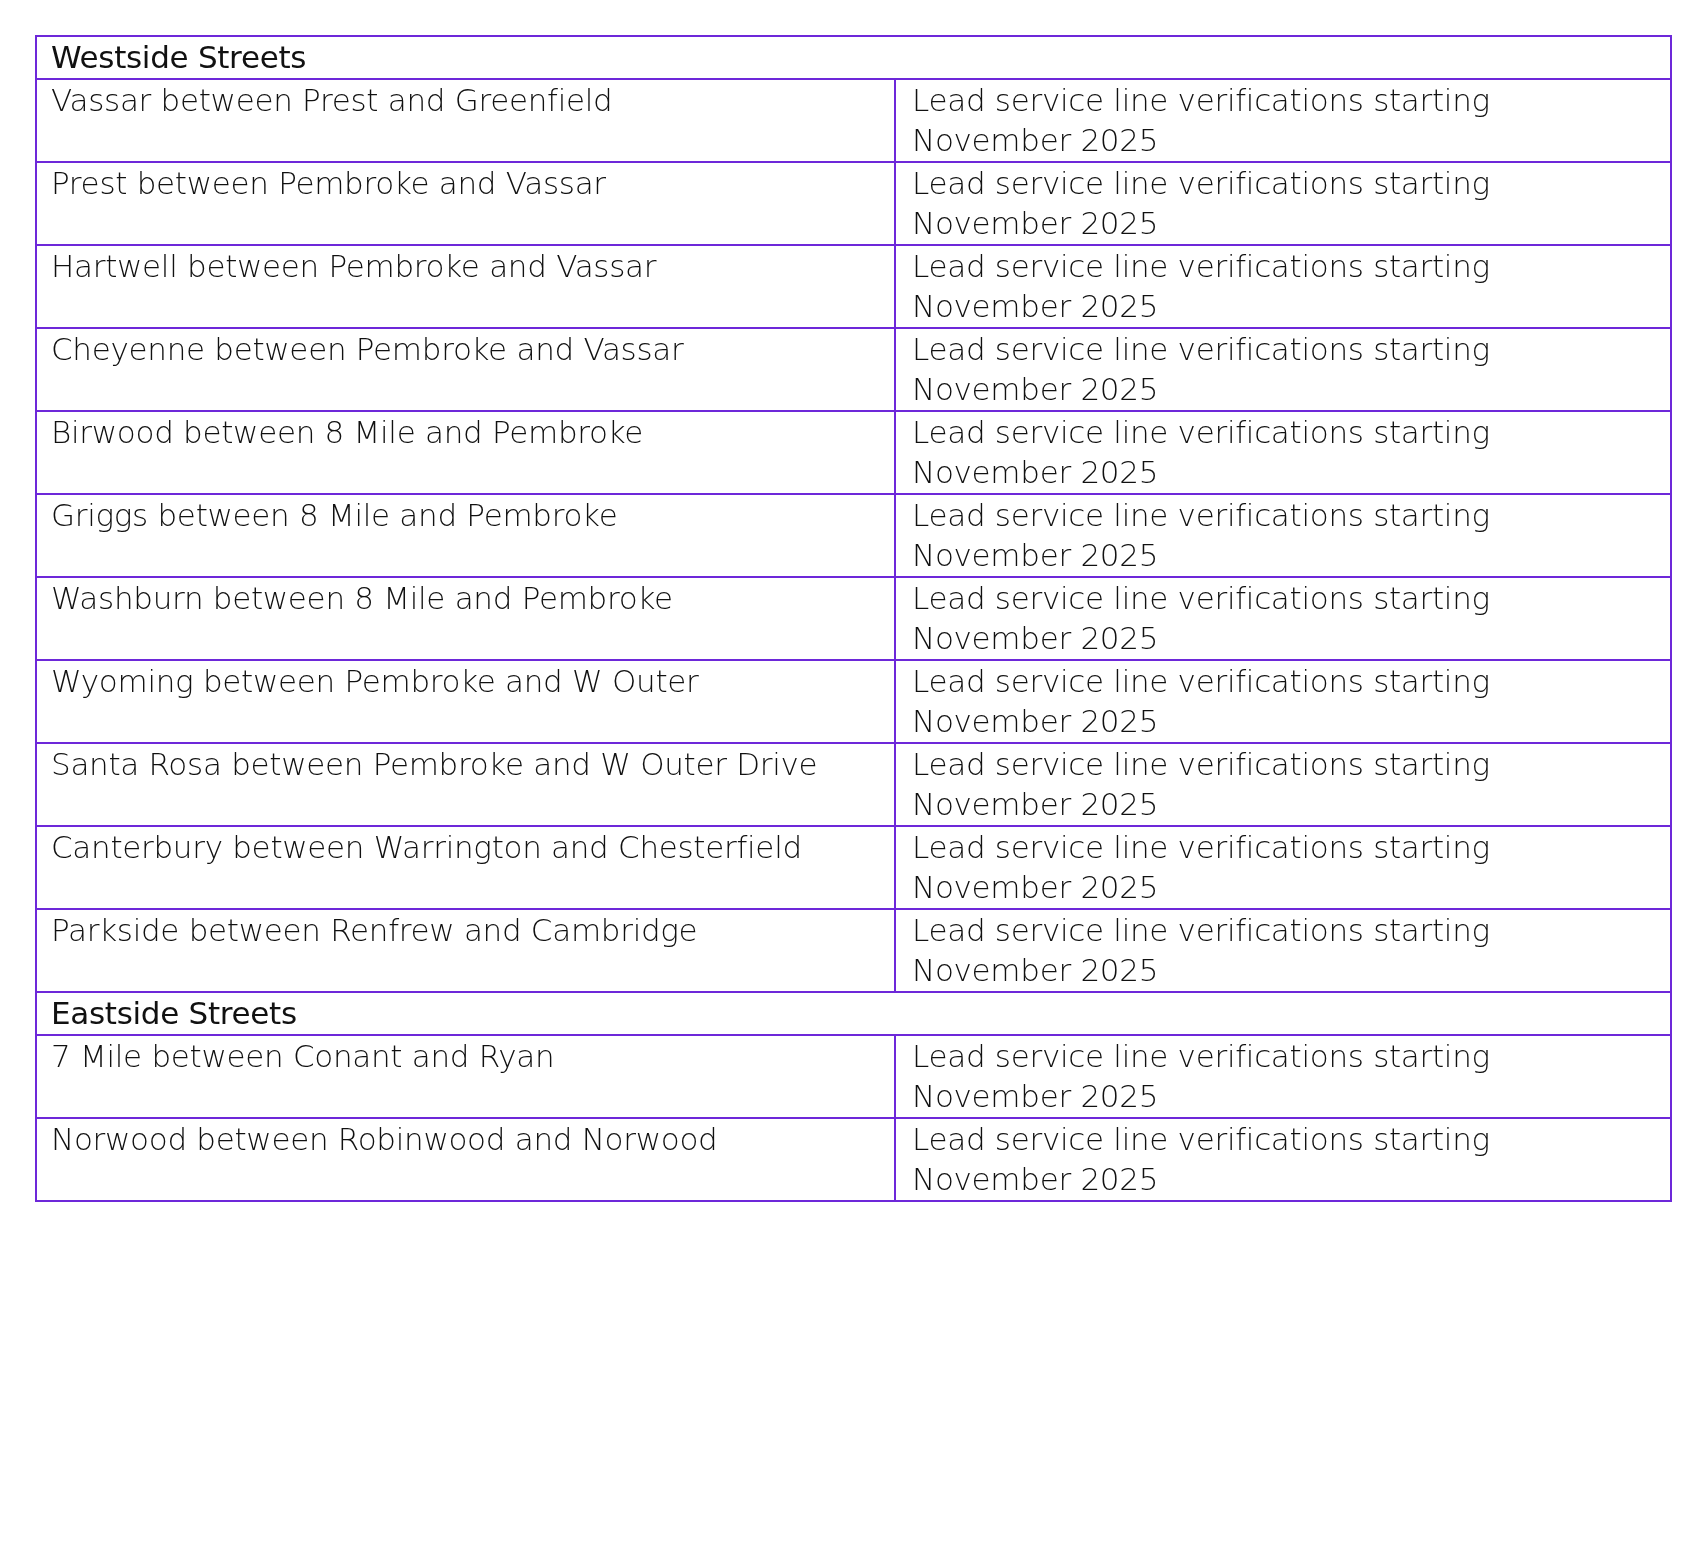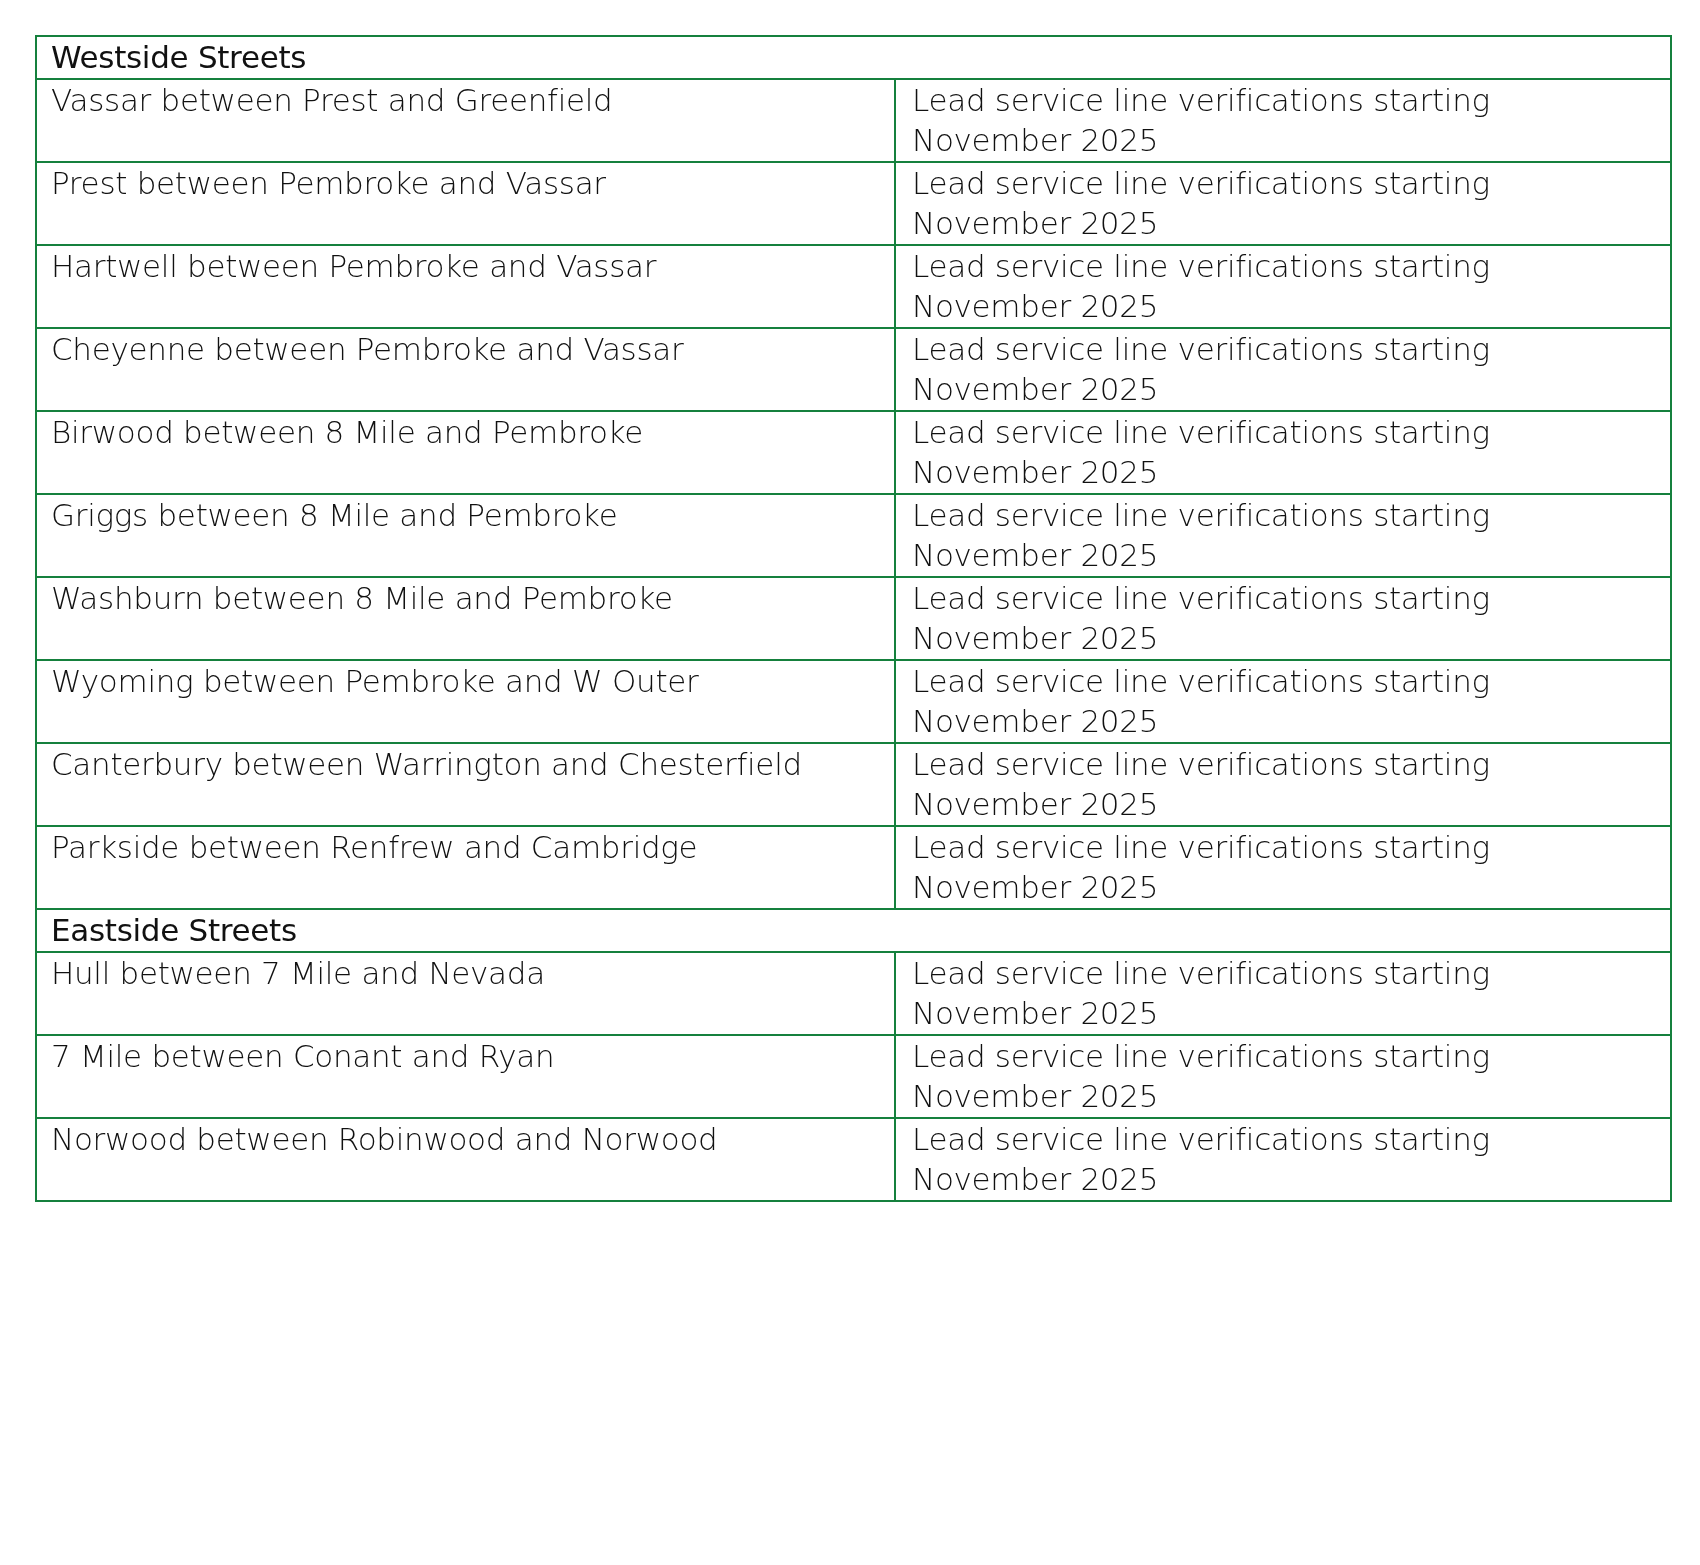--- a/index.html
+++ b/index.html
@@ -3,21 +3,21 @@
 <meta charset="utf-8">
 <style>
   html, body { margin: 0; padding: 0; background: #ffffff; }
   body { width: 1700px; height: 1565px; position: relative; overflow: hidden; }
   .sheet {
     position: absolute; left: 35px; top: 35px; width: 1637px;
     border-collapse: collapse; table-layout: fixed;
     font-family: "DejaVu Sans", sans-serif; color: #111111;
   }
   .sheet td {
-    border: 2px solid #15803d; padding: 0 12px 0 14px; vertical-align: top;
+    border: 2px solid #6d28d9; padding: 0 12px 0 14px; vertical-align: top;
     font-size: 31px; font-weight: 300; line-height: 40px; letter-spacing: -0.3px;
   }
   .sheet tr.section td { height: 41px; font-weight: 400; line-height: 40px; }
   .sheet tr.row td { height: 81px; }
   .col-street { width: 859px; }
   .col-status { width: auto; }
   .status-cell { padding-left: 16px !important; }
 </style>
 </head>
 <body>
@@ -57,33 +57,33 @@
       </tr>
       <tr class="row">
         <td>Washburn between 8 Mile and Pembroke</td>
         <td class="status-cell">Lead service line verifications starting November 2025</td>
       </tr>
       <tr class="row">
         <td>Wyoming between Pembroke and W Outer</td>
         <td class="status-cell">Lead service line verifications starting November 2025</td>
       </tr>
       <tr class="row">
+        <td>Santa Rosa between Pembroke and W Outer Drive</td>
+        <td class="status-cell">Lead service line verifications starting November 2025</td>
+      </tr>
+      <tr class="row">
         <td>Canterbury between Warrington and Chesterfield</td>
         <td class="status-cell">Lead service line verifications starting November 2025</td>
       </tr>
       <tr class="row">
         <td>Parkside between Renfrew and Cambridge</td>
         <td class="status-cell">Lead service line verifications starting November 2025</td>
       </tr>
       <tr class="section">
         <td colspan="2">Eastside Streets</td>
-      </tr>
-      <tr class="row">
-        <td>Hull between 7 Mile and Nevada</td>
-        <td class="status-cell">Lead service line verifications starting November 2025</td>
       </tr>
       <tr class="row">
         <td>7 Mile between Conant and Ryan</td>
         <td class="status-cell">Lead service line verifications starting November 2025</td>
       </tr>
       <tr class="row">
         <td>Norwood between Robinwood and Norwood</td>
         <td class="status-cell">Lead service line verifications starting November 2025</td>
       </tr>
     </tbody>

